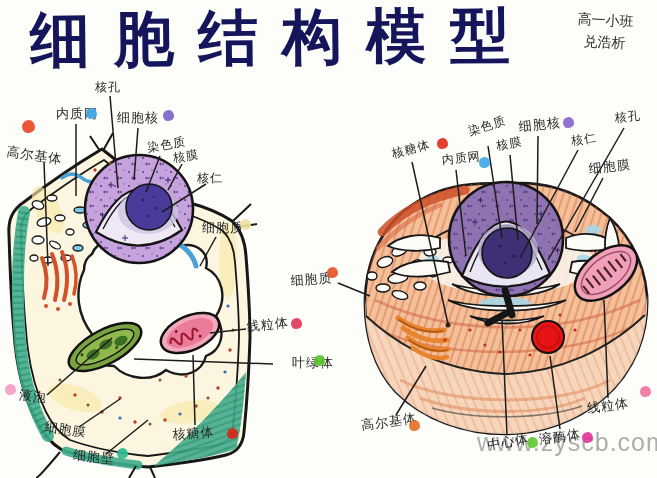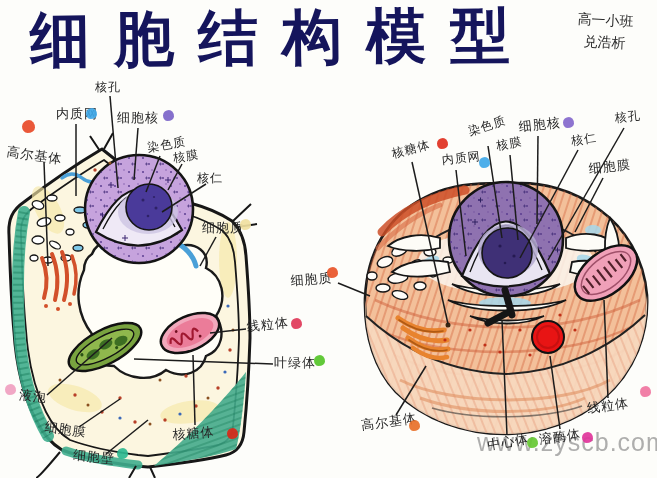--- a/index.html
+++ b/index.html
@@ -335,21 +335,21 @@
 
 <div class="lbl sm" style="left:95px;top:79px">核孔</div>
 <div class="lbl" style="left:56px;top:105px">内质网</div>
 <div class="lbl" style="left:117px;top:109px">细胞核</div>
 <div class="lbl" style="left:8px;top:143px;transform:rotate(8deg)">高尔基体</div>
 <div class="lbl sm" style="left:146px;top:140px;transform:rotate(-10deg)">染色质</div>
 <div class="lbl sm" style="left:172px;top:150px;transform:rotate(-8deg)">核膜</div>
 <div class="lbl sm" style="left:197px;top:170px">核仁</div>
 <div class="lbl" style="left:202px;top:219px">细胞质</div>
 <div class="lbl" style="left:246px;top:318px;transform:rotate(-6deg)">线粒体</div>
-<div class="lbl" style="left:274px;top:354px">叶绿体</div>
+<div class="lbl" style="left:292px;top:354px">叶绿体</div>
 <div class="lbl" style="left:20px;top:386px;transform:rotate(6deg)">液泡</div>
 <div class="lbl" style="left:46px;top:418px;transform:rotate(8deg)">细胞膜</div>
 <div class="lbl" style="left:74px;top:446px;transform:rotate(6deg)">细胞壁</div>
 <div class="lbl" style="left:172px;top:426px;transform:rotate(-4deg)">核糖体</div>
 
 <span class="dot" style="left: 86px; top: 108px; background-color: rgb(63, 168, 232);"></span>
 <span class="dot" style="left: 163px; top: 110px; background-color: rgb(123, 100, 200);"></span>
 <span class="dot big" style="left: 22px; top: 120px; background-color: rgb(232, 74, 40);"></span>
 <span class="dot" style="left: 240px; top: 219px; background-color: rgb(240, 223, 160);"></span>
 <span class="dot" style="left: 291px; top: 318px; background-color: rgb(224, 56, 88);"></span>

